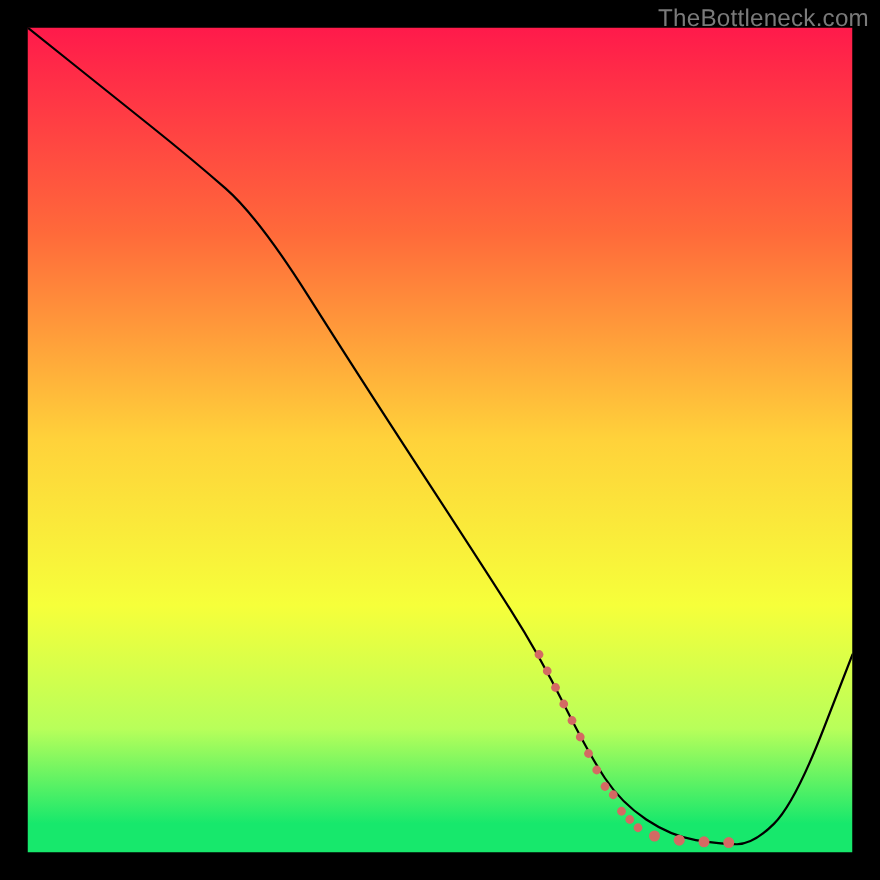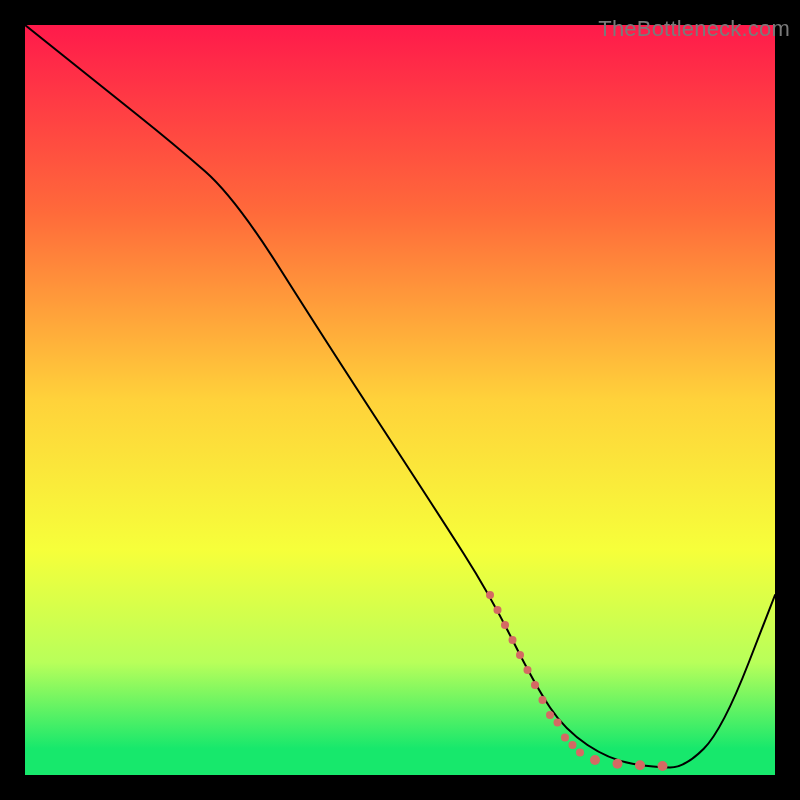--- a/index.html
+++ b/index.html
@@ -12,21 +12,21 @@
   }
   .outer {
     position: relative;
     width: 800px;
     height: 800px;
     background: #000000;
     box-sizing: border-box;
   }
   .watermark {
     position: absolute;
-    top: 16px;
+    top: 4px;
     right: 10px;
     color: #7a7a7a;
     font-size: 22px;
     font-weight: 500;
     letter-spacing: 0.2px;
     z-index: 10;
   }
   .plot-frame {
     position: absolute;
     left: 25px;

